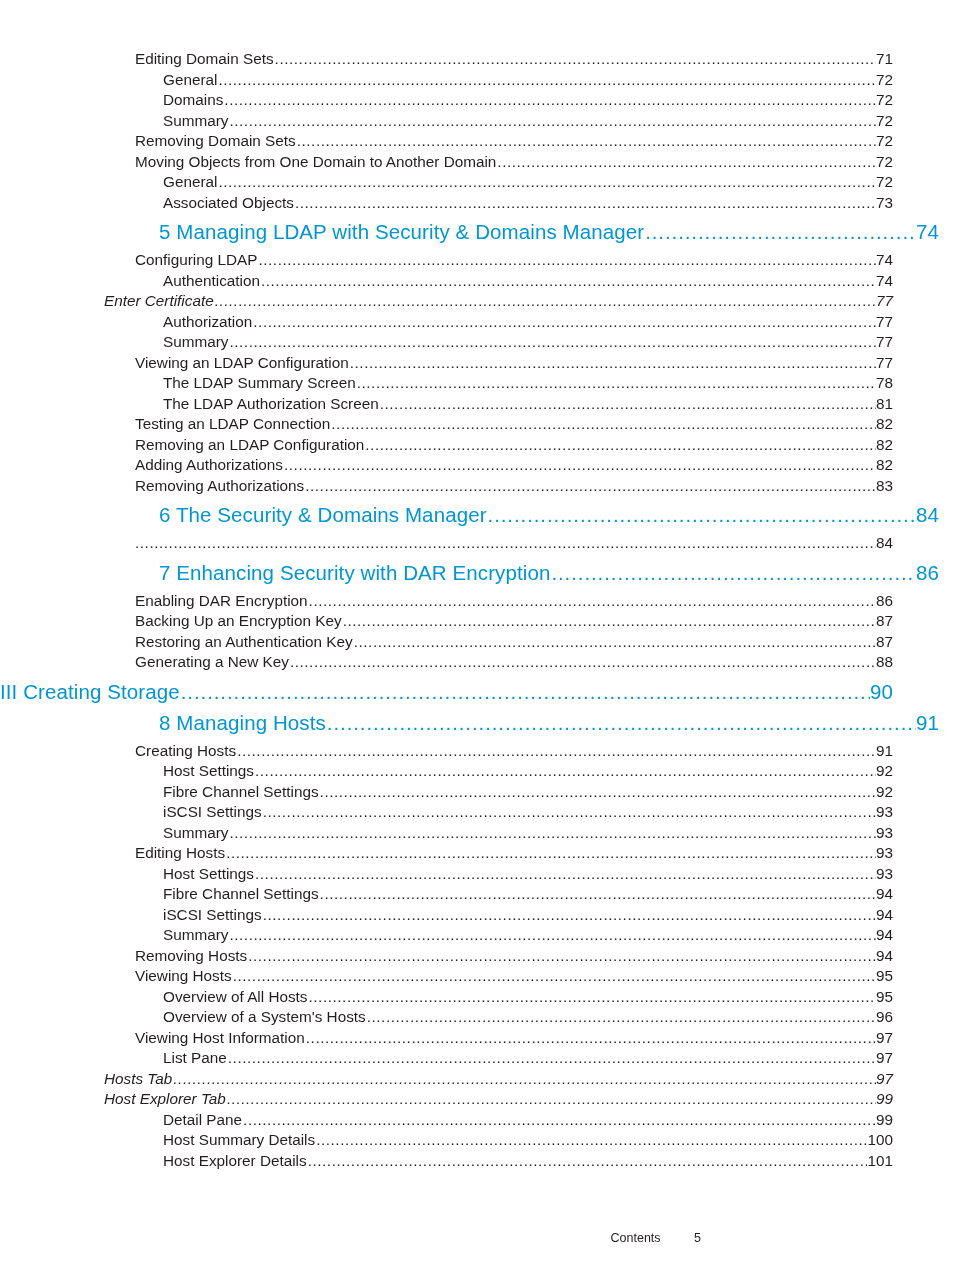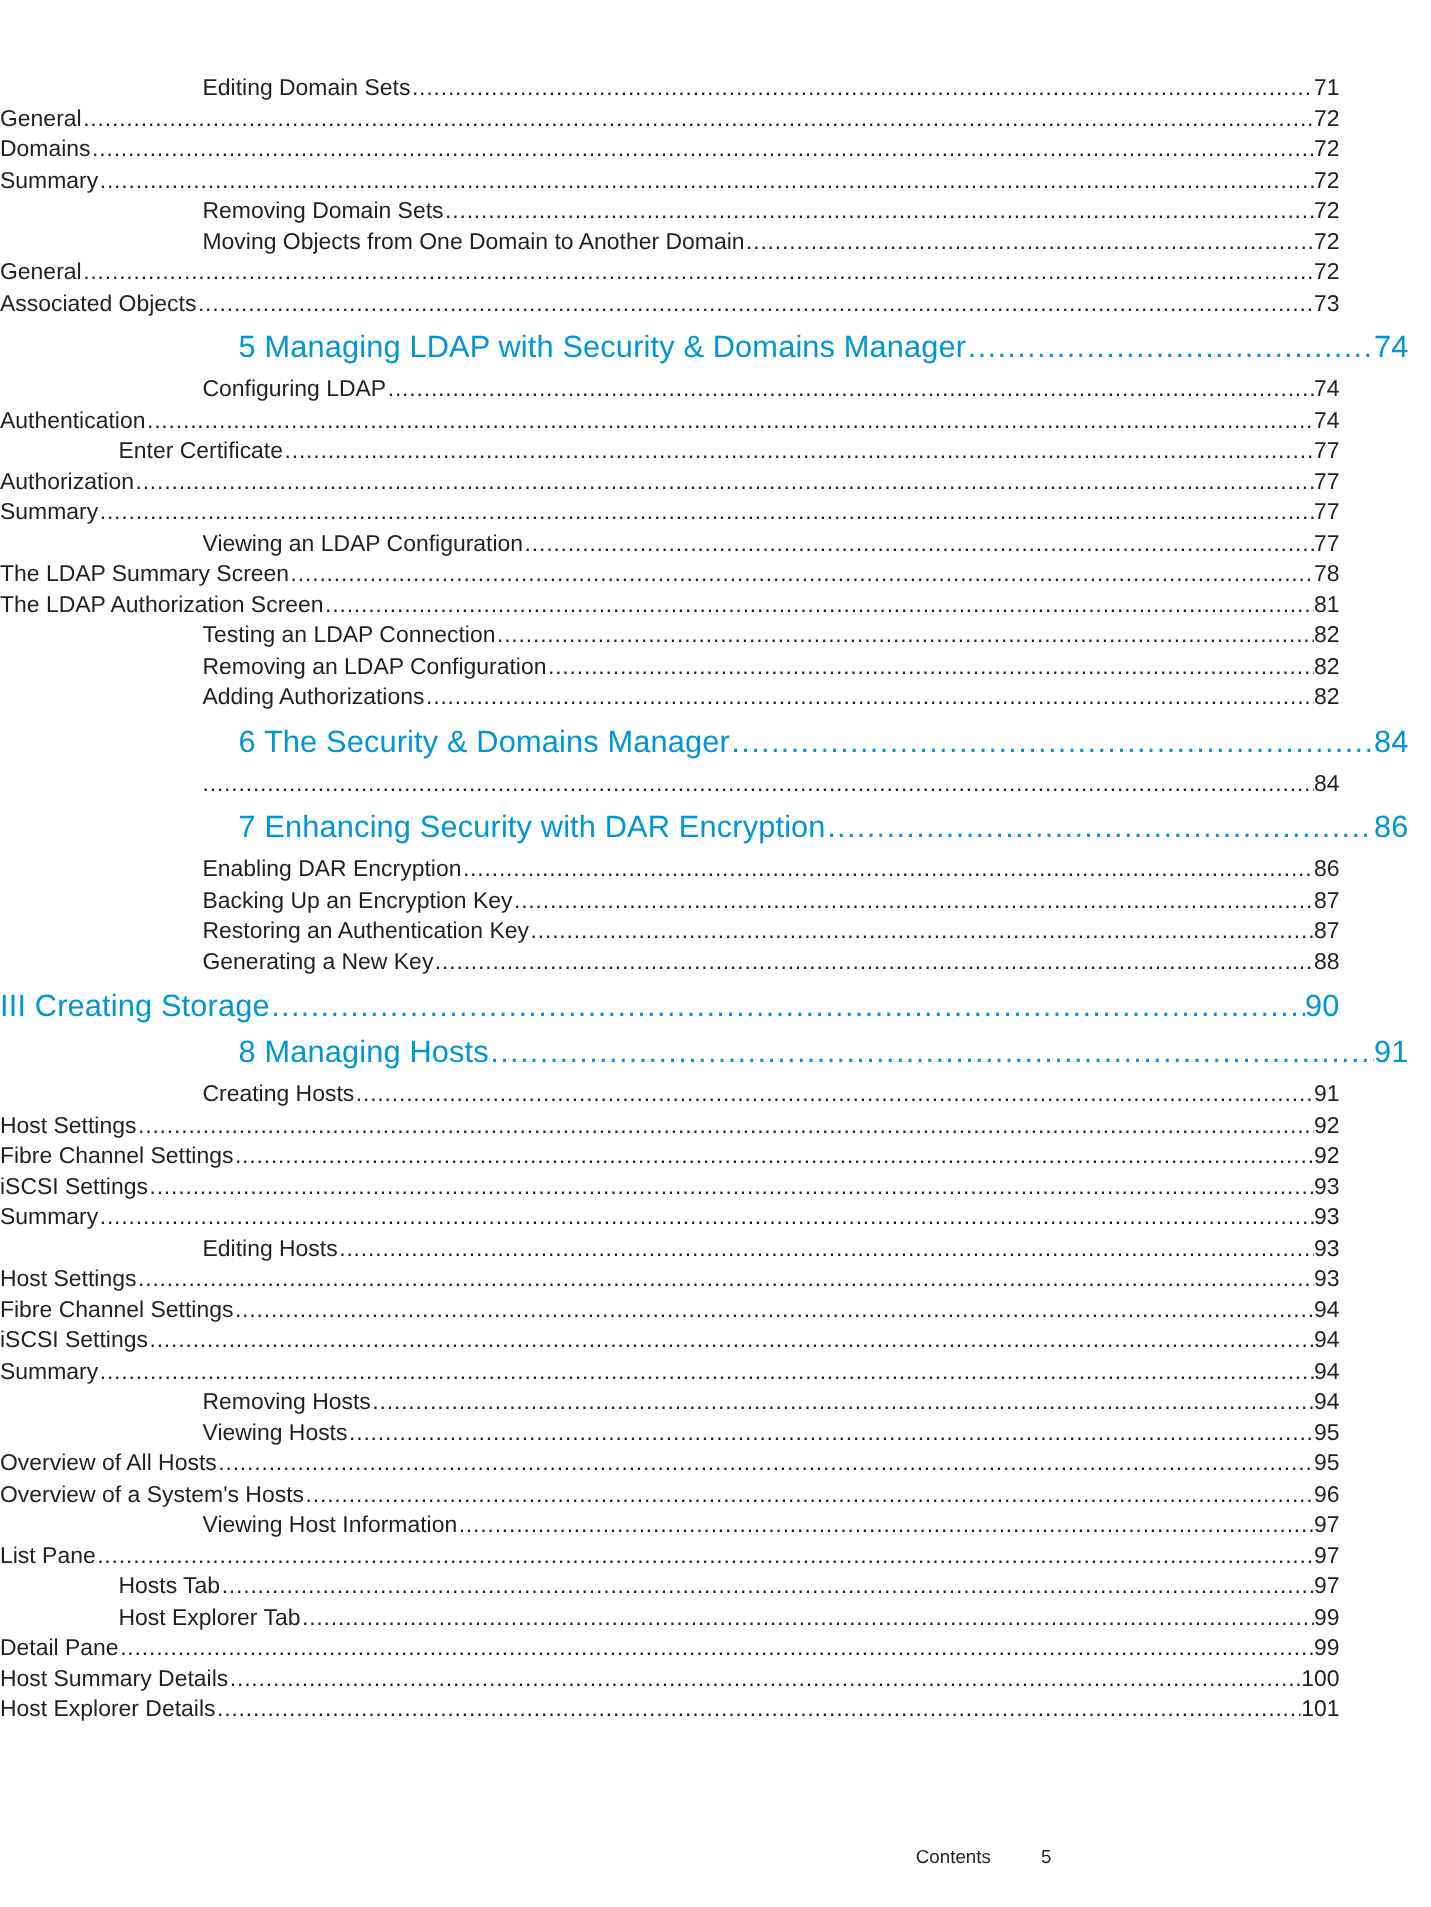--- a/index.html
+++ b/index.html
@@ -87,28 +87,30 @@
     font-size: 15.3px;
     color: #231f20;
     padding-left: 135px;
   }
 
   
   .lvl-2 {
     height: 20.5px;
     font-size: 15.3px;
     color: #231f20;
+    padding-left: 163px;
   }
 
   
   .lvl-3 {
     height: 20.5px;
     font-size: 15.3px;
     color: #231f20;
-    padding-left: 79px;
+    padding-left: 104px;
+    font-style: italic;
   }
 
   .lvl-1 .toc-dots::before,
   .lvl-2 .toc-dots::before,
   .lvl-3 .toc-dots::before { letter-spacing: 0.55px; }
 
   
   .gap-before { margin-top: 6px; }
 
   
@@ -222,20 +224,25 @@
     <div class="toc-row lvl-1">
       <span class="toc-title">Removing an LDAP Configuration</span>
       <span class="toc-dots"></span>
       <span class="toc-page">82</span>
     </div>
     <div class="toc-row lvl-1">
       <span class="toc-title">Adding  Authorizations</span>
       <span class="toc-dots"></span>
       <span class="toc-page">82</span>
     </div>
+    <div class="toc-row lvl-1">
+      <span class="toc-title">Removing  Authorizations</span>
+      <span class="toc-dots"></span>
+      <span class="toc-page">83</span>
+    </div>
     <div class="toc-row lvl-chapter gap-before">
       <span class="toc-title">6 The Security &amp; Domains Manager</span>
       <span class="toc-dots"></span>
       <span class="toc-page">84</span>
     </div>
     <div class="toc-row lvl-1">
       <span class="toc-dots"></span>
       <span class="toc-page">84</span>
     </div>
     <div class="toc-row lvl-chapter gap-before">

